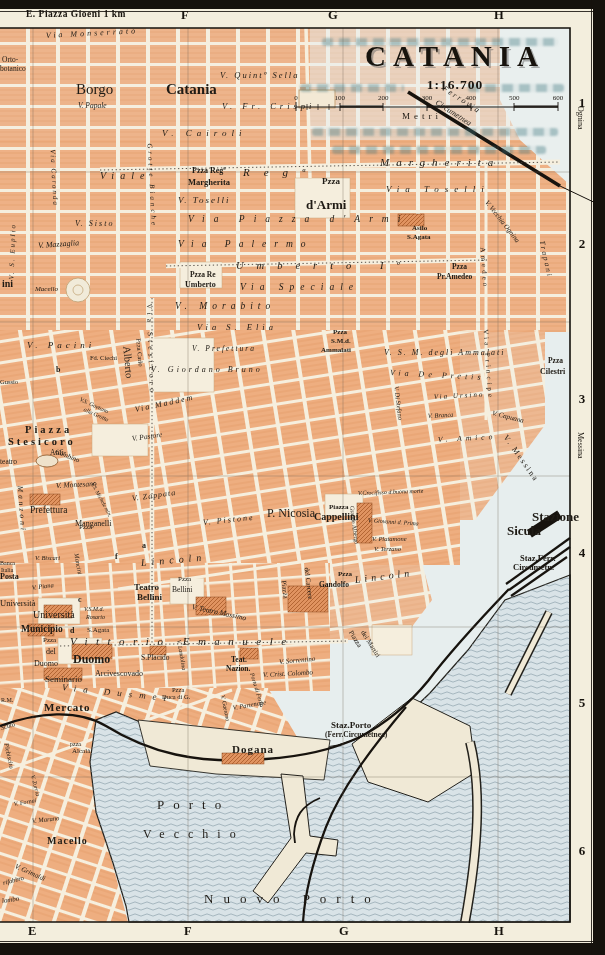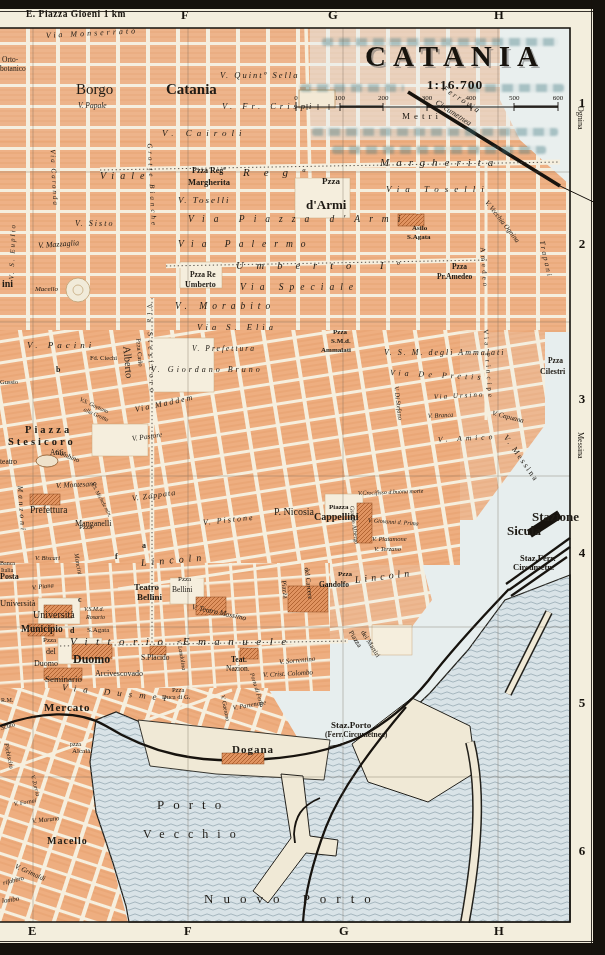--- a/index.html
+++ b/index.html
@@ -274,21 +274,21 @@
       <span class="lb" style="left: 192px; top: 603px; font-size: 7.5px; transform: rotate(12deg); font-style: italic;">V. Teatro Massimo</span>
       <span class="lb" style="left: 141px; top: 558px; font-size: 10px; transform: rotate(-5deg); letter-spacing: 5px; font-style: italic;">Lincoln</span>
       <span class="lb" style="left: 355px; top: 575px; font-size: 10px; transform: rotate(-7deg); letter-spacing: 4px; font-style: italic;">Lincoln</span>
       <span class="lb" style="left: 283px; top: 577px; font-size: 7px; transform: rotate(83deg);">Piazza</span>
       <span class="lb" style="left: 306px; top: 564px; font-size: 7px; transform: rotate(83deg);">del Carcere</span>
       <span class="lb" style="left: 338px; top: 571px; font-size: 7px; font-weight: 700;">Pzza</span>
       <span class="lb" style="left: 319px; top: 581px; font-size: 7.5px; font-weight: 700;">Gandolfo</span>
       <span class="lb" style="left: 70px; top: 636px; font-size: 11px; letter-spacing: 8.5px; font-style: italic;">Vittorio Emanuele</span>
       <span class="lb" style="left: 141px; top: 654px; font-size: 7.5px;">S.Placido</span>
       <span class="lb" style="left: 231px; top: 656px; font-size: 7.5px; font-weight: 700;">Teat.</span>
-      <span class="lb" style="left: 226px; top: 665px; font-size: 7.5px; font-weight: 400;">Nazion.</span>
+      <span class="lb" style="left: 226px; top: 665px; font-size: 7.5px; font-weight: 700;">Nazion.</span>
       <span class="lb" style="left: 279px; top: 659px; font-size: 7px; transform: rotate(-5deg); font-style: italic;">V. Sorrentino</span>
       <span class="lb" style="left: 263px; top: 672px; font-size: 7px; transform: rotate(-3deg); font-style: italic;">V. Crist. Colombo</span>
       <span class="lb" style="left: 233px; top: 705px; font-size: 6.5px; transform: rotate(-10deg); font-style: italic;">V. Partenope</span>
       <span class="lb" style="left: 252px; top: 670px; font-size: 6px; transform: rotate(73deg); font-style: italic;">Porta di Ferro</span>
       <span class="lb" style="left: 223px; top: 692px; font-size: 6px; transform: rotate(79deg); font-style: italic;">V. Gaetano</span>
       <span class="lb" style="left: 350px; top: 628px; font-size: 7px; transform: rotate(58deg);">Piazza</span>
       <span class="lb" style="left: 362px; top: 628px; font-size: 7px; transform: rotate(58deg);">dei Martiri</span>
       <span class="lb" style="left: 496px; top: 510px; font-size: 13px; font-weight: 700; margin-left: 36px;">Stazione</span>
       <span class="lb" style="left: 507px; top: 524px; font-size: 13px; font-weight: 700;">Sicula</span>
       <span class="lb" style="left: 520px; top: 554px; font-size: 8.5px; font-weight: 700;">Staz.Ferr.</span>
@@ -312,21 +312,21 @@
       <span class="lb" style="left: 33px; top: 772px; font-size: 6px; transform: rotate(76deg); font-style: italic;">V. Zurria</span>
       <span class="lb" style="left: 6px; top: 740px; font-size: 6.5px; transform: rotate(78deg); font-style: italic;">Plebiscito</span>
       <span class="lb" style="left: 1px; top: 697px; font-size: 6px;">R.M.</span>
       <span class="lb" style="left: 62px; top: 683px; font-size: 9px; transform: rotate(6deg); letter-spacing: 7px; font-style: italic;">Via Dusmet</span>
       <span class="lb" style="left: 172px; top: 687px; font-size: 6.5px;">Pzza</span>
       <span class="lb" style="left: 162px; top: 694px; font-size: 6.5px;">Duca di G.</span>
       <span class="lb" style="left: 135px; top: 406px; font-size: 8px; transform: rotate(-12deg); letter-spacing: 2px; font-style: italic;">Via Maddem</span>
       <span class="lb" style="left: 132px; top: 435px; font-size: 7.5px; transform: rotate(-8deg); font-style: italic;">V. Pastore</span>
       <span class="lb" style="left: 132px; top: 495px; font-size: 8px; transform: rotate(-8deg); letter-spacing: 1px; font-style: italic;">V. Zappata</span>
       <span class="lb" style="left: 203px; top: 519px; font-size: 8px; transform: rotate(-6deg); letter-spacing: 2px; font-style: italic;">V. Pistone</span>
-      <span class="lb" style="left: 274px; top: 507px; font-size: 10px; text-align: right;">P. Nicosia</span>
+      <span class="lb" style="left: 267px; top: 507px; font-size: 12px; text-align: right;">P. Nicosia</span>
       <span class="lb" style="left: 329px; top: 504px; font-size: 7px; font-weight: 700;">Piazza</span>
       <span class="lb" style="left: 314px; top: 512px; font-size: 10px; font-weight: 700;">Cappellini</span>
       <span class="lb" style="left: 358px; top: 490px; font-size: 6px; transform: rotate(-2deg); font-style: italic;">V.Crocifisso d.buona morte</span>
       <span class="lb" style="left: 368px; top: 517px; font-size: 6px; transform: rotate(4deg); font-style: italic;">V. Giovanni d. Prima</span>
       <span class="lb" style="left: 372px; top: 536px; font-size: 6.5px; font-style: italic;">V. Platamone</span>
       <span class="lb" style="left: 374px; top: 546px; font-size: 6.5px; font-style: italic;">V. Terzano</span>
       <span class="lb" style="left: 352px; top: 503px; font-size: 6px; transform: rotate(83deg);">Grande Albergo</span>
       <span class="lb" style="left: 396px; top: 383px; font-size: 6.5px; transform: rotate(83deg); font-style: italic;">V. Di Stefano</span>
       <span class="lb" style="left: 434px; top: 394px; font-size: 7px; transform: rotate(-3deg); letter-spacing: 2px; font-style: italic;">Via Ursino</span>
       <span class="lb" style="left: 428px; top: 413px; font-size: 6.5px; transform: rotate(-3deg); font-style: italic;">V. Branca</span>

